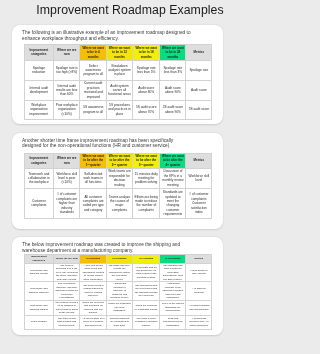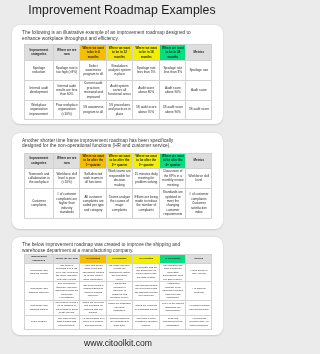--- a/index.html
+++ b/index.html
@@ -4,21 +4,21 @@
 <style>
   html,body{margin:0;padding:0;}
   body{
     width:236px;height:354px;overflow:hidden;
     background:#ebebeb;
     font-family:"Liberation Sans", sans-serif;
     -webkit-font-smoothing:antialiased;
   }
   .page{position:relative;width:236px;height:354px;background:#ebebeb;}
   .title{
-    position:absolute;left:4px;top:2.5px;width:236px;text-align:center;
+    position:absolute;left:12px;top:2.5px;width:236px;text-align:center;
     font-size:12.3px;font-weight:400;color:#1b1b1b;letter-spacing:0.05px;
   }
   .card{
     position:absolute;left:11.5px;width:211px;background:#ffffff;border-radius:8px;
     box-shadow:0 0.6px 1.7px rgba(0,0,0,0.14);
   }
   .intro{
     position:absolute;left:10.6px;top:5.2px;width:170px;
     font-size:4.75px;color:#3c3c3c;line-height:5.5px;font-weight:400;
     letter-spacing:0.01px;
@@ -206,14 +206,13 @@
             <td class="">An idea system is in place to recognize and implement.</td>
             <td class="">Training sessions are conducted to build trust.</td>
             <td class="">The team is more engaged in decision making.</td>
             <td class="">Trust and empowerment are established.</td>
             <td class="metriccell"># of trainings provided and # of ideas suggested</td>
           </tr>
         </tbody>
       </table>
     </div>
 
-  <div class="footer">www.citoolkit.com</div>
 </div>
 
 </body></html>

